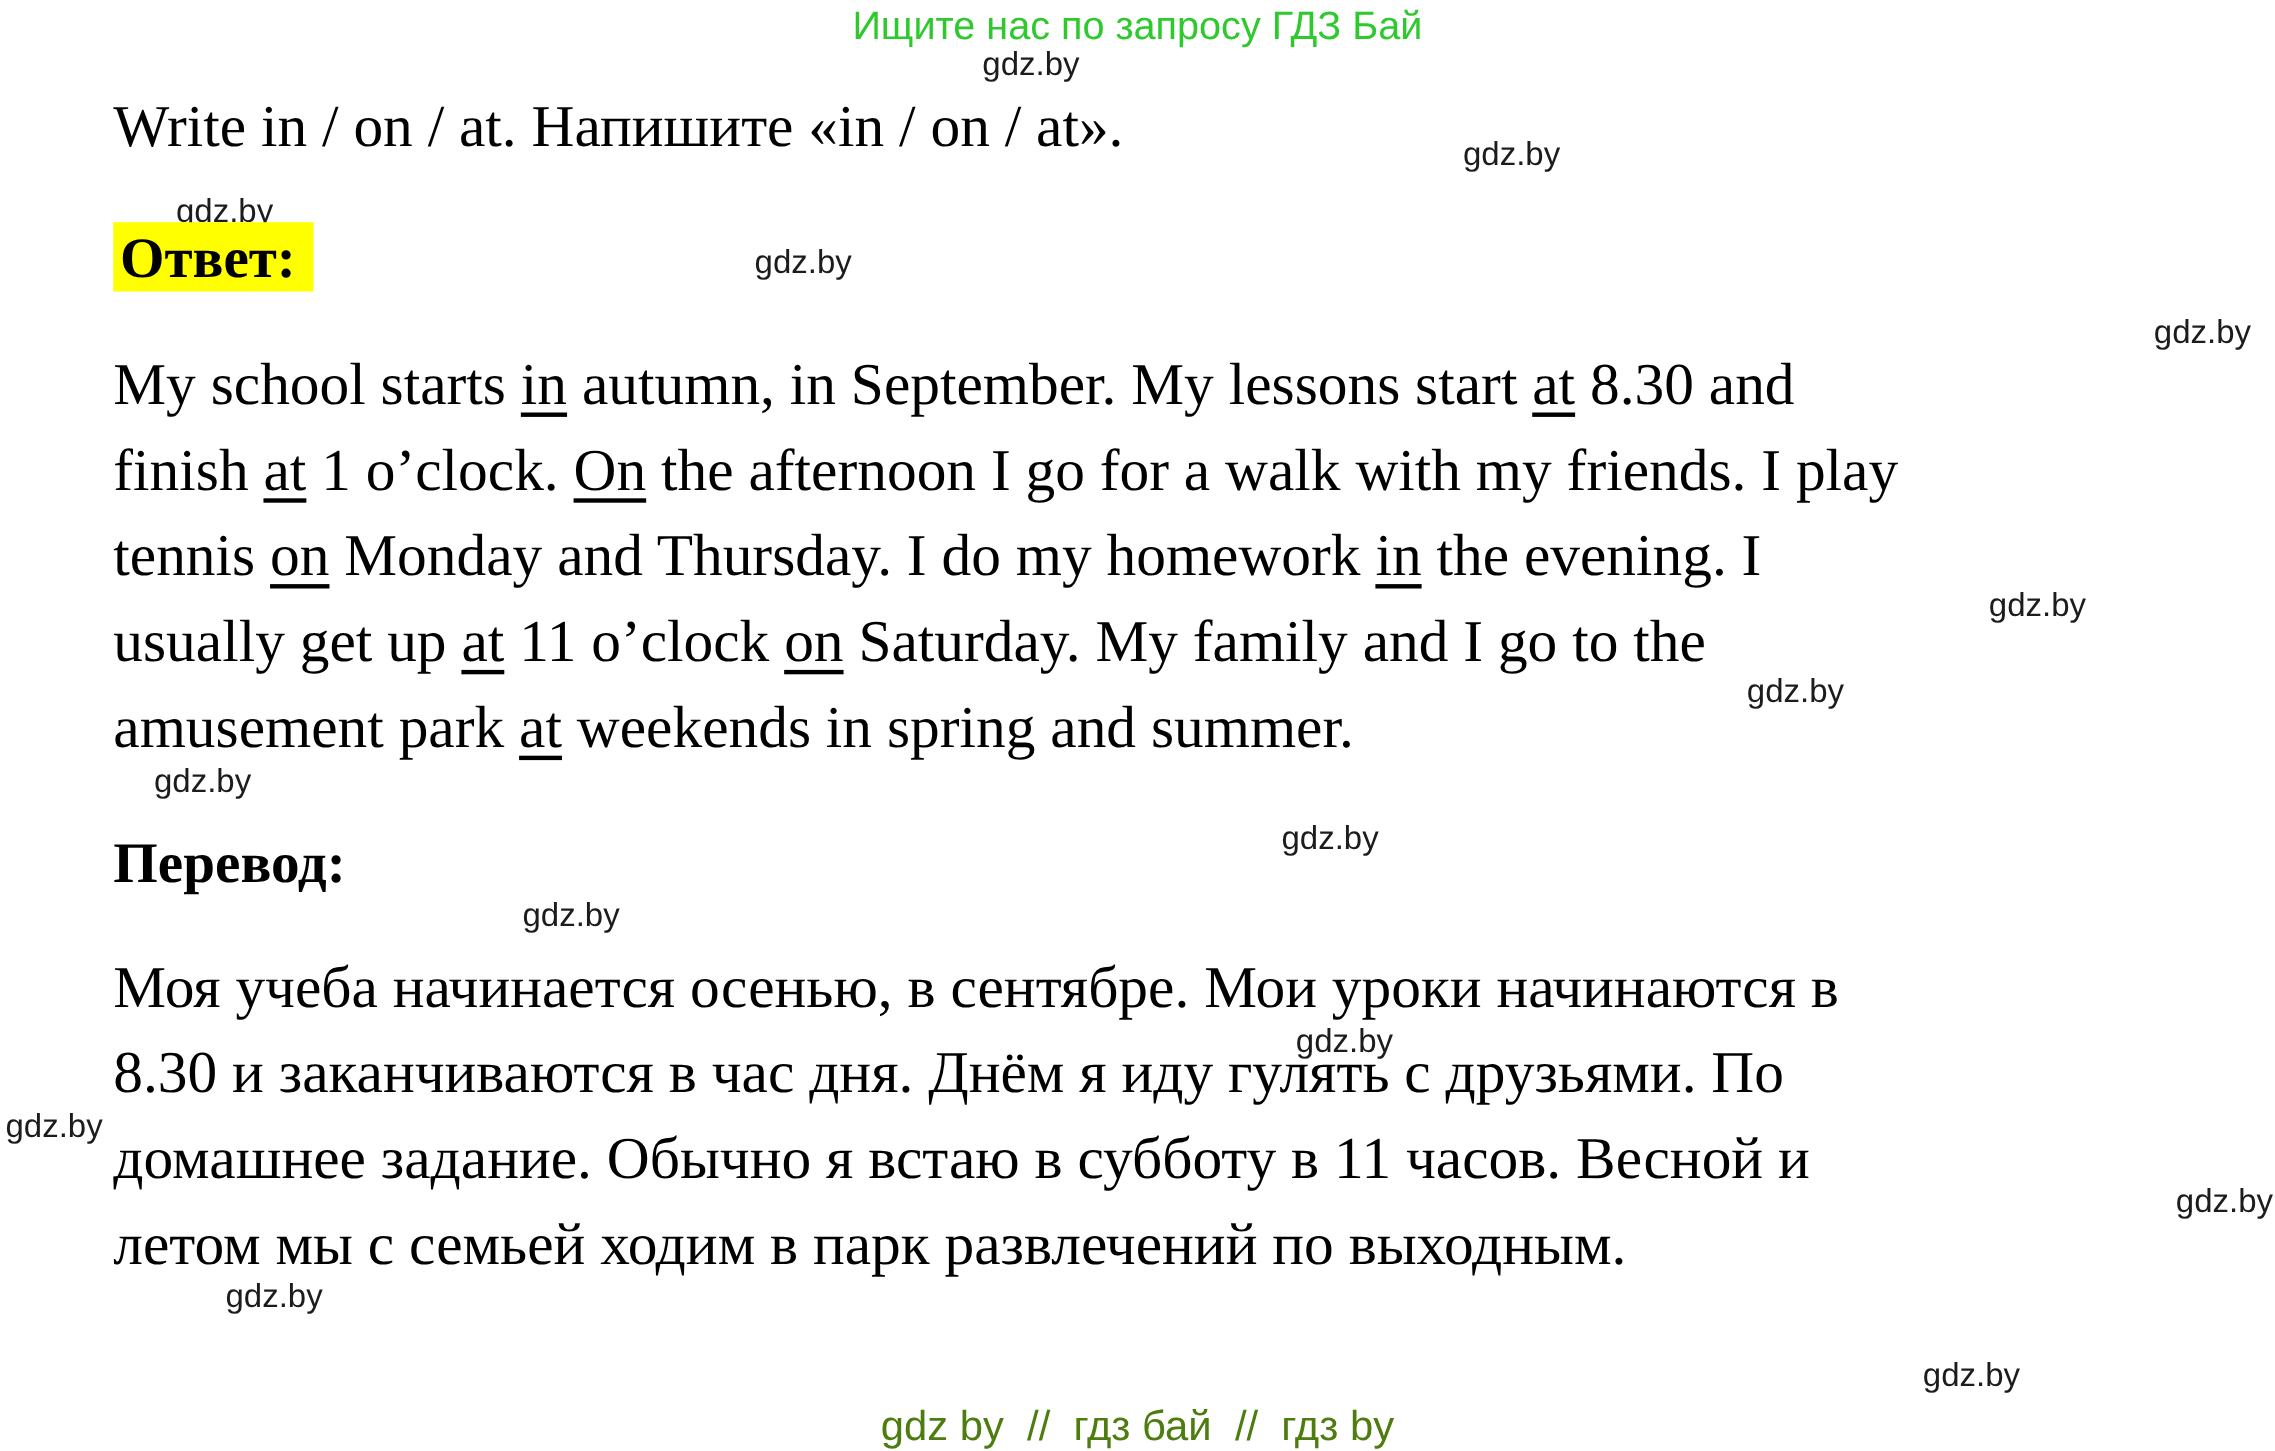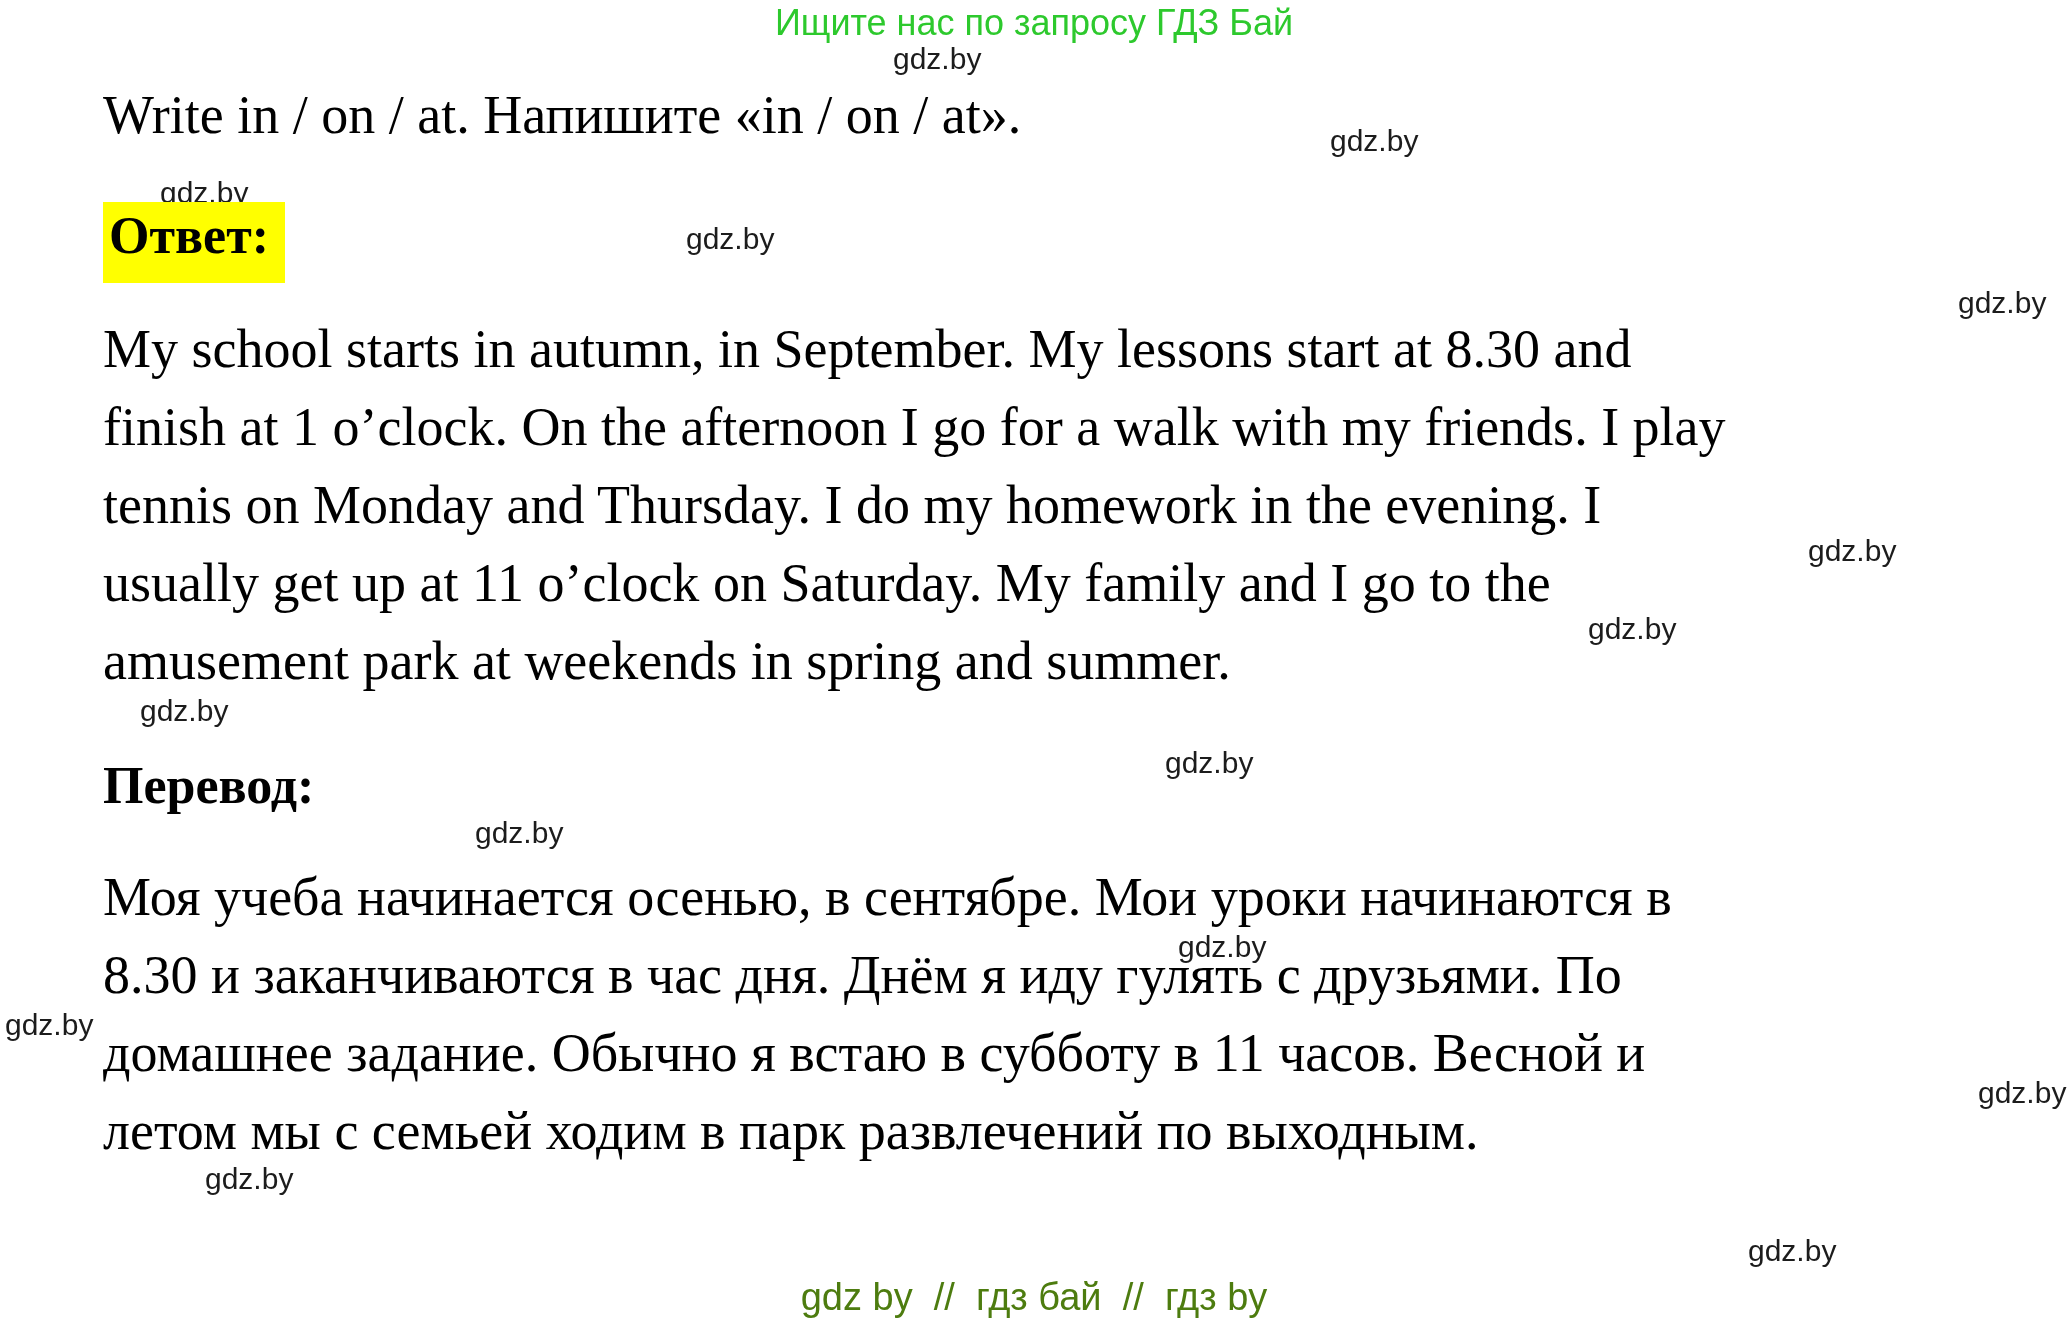--- a/index.html
+++ b/index.html
@@ -44,38 +44,39 @@
     position: absolute;
     font: bold 52px "Liberation Serif", serif;
     color: #000;
     z-index: 2;
     white-space: nowrap;
   }
   #answer-label {
     left: 103px;
     top: 202px;
     background: #ffff00;
-    padding: 4px 16px 18px 6px;
+    padding: 4px 16px 0 6px;
   }
   #translation-label {
     left: 103px;
     top: 756px;
   }
   .para {
     position: absolute;
     left: 103px;
     font: 54px "Liberation Serif", serif;
     line-height: 78px;
     color: #000;
     z-index: 2;
     white-space: nowrap;
   }
   #answer-para { top: 310px; }
   #translation-para { top: 858px; font-family: Liberation Serif, serif; }
   .u {
+    text-decoration: underline;
     text-decoration-thickness: 4px;
     text-underline-offset: 8px;
   }
   .footer {
     position: absolute;
     top: 1276px;
     left: 0;
     width: 100%;
     text-align: center;
     font: 38px "Liberation Sans", sans-serif;

